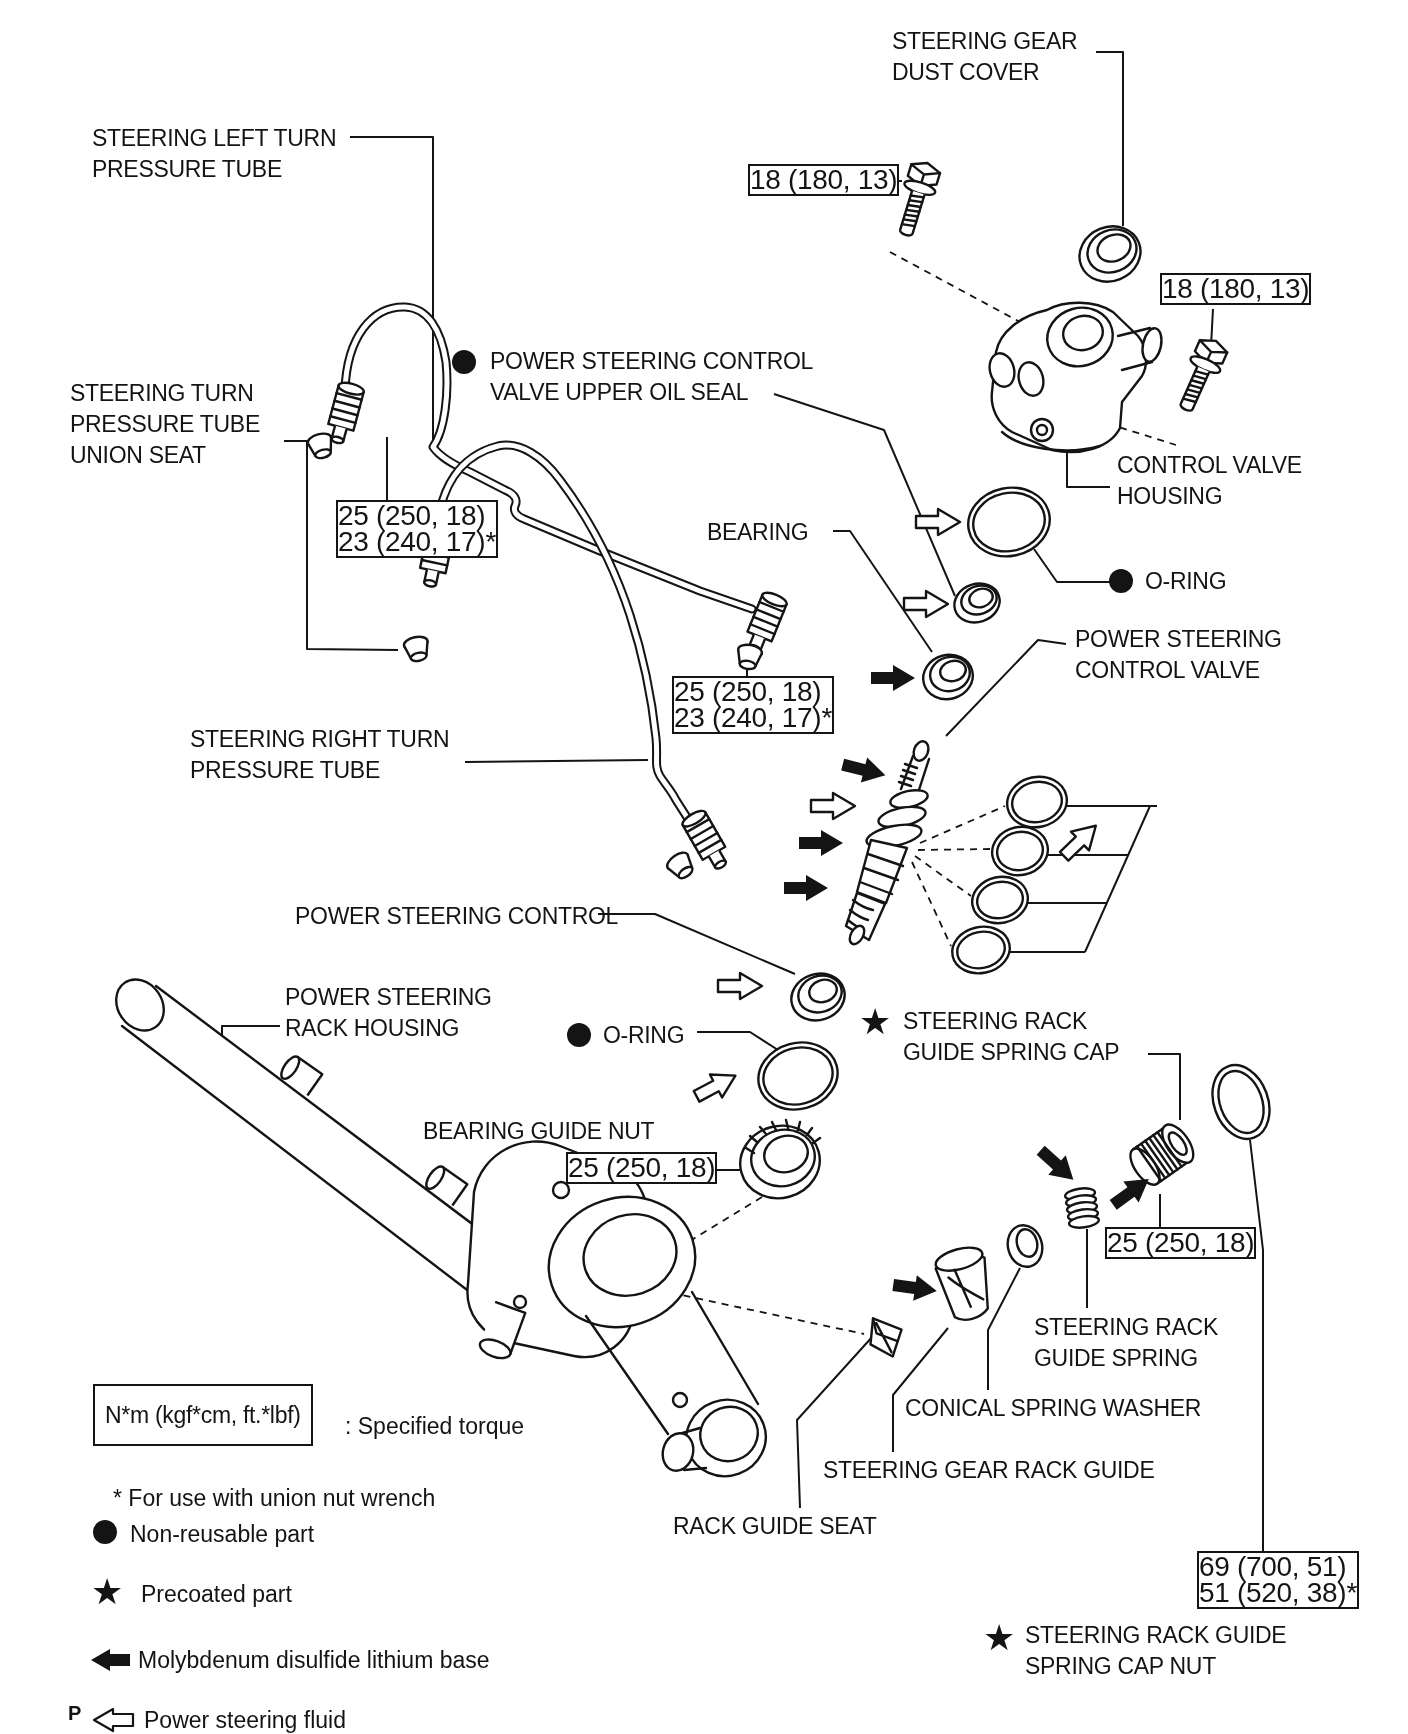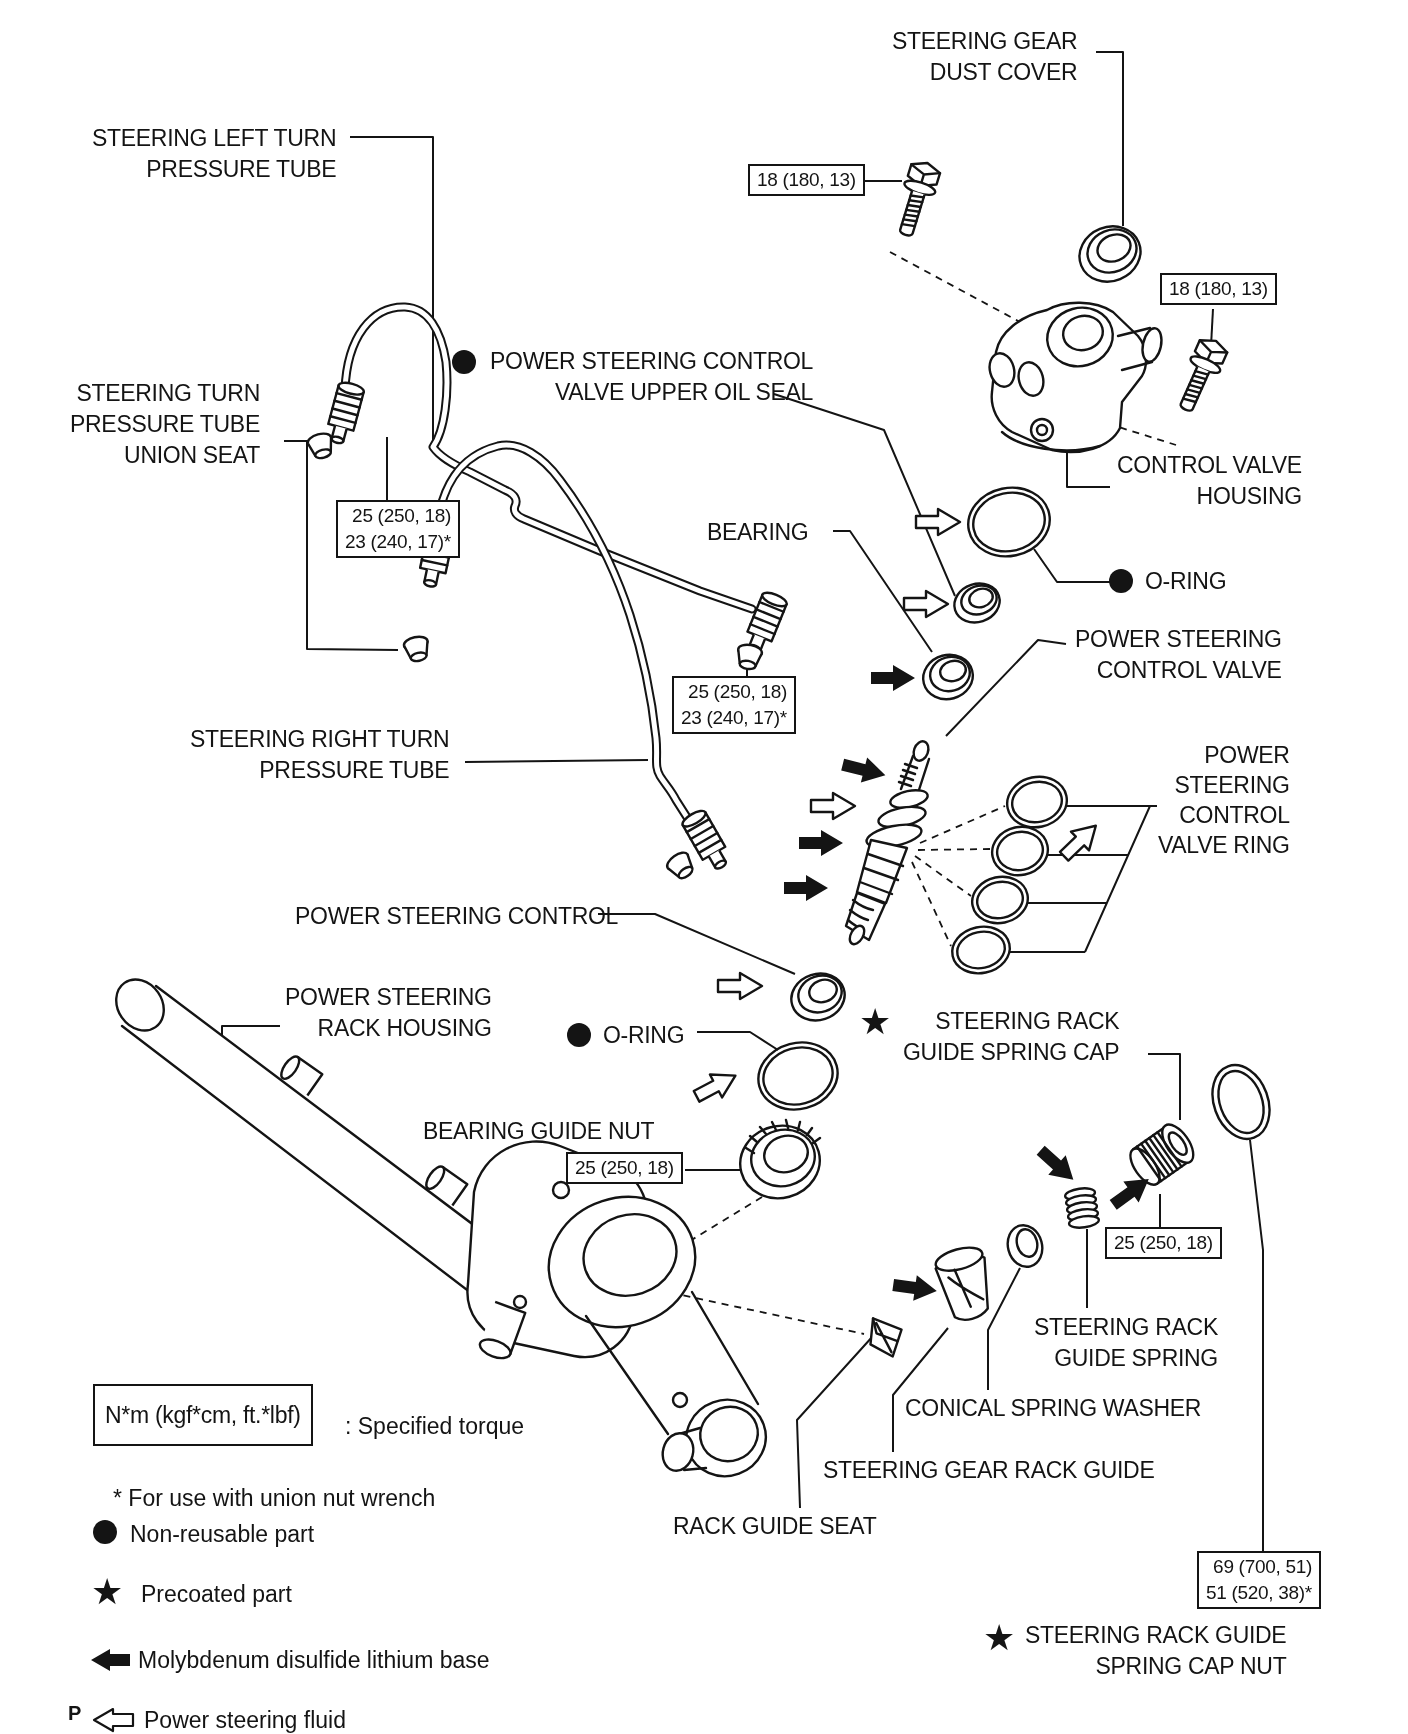--- a/index.html
+++ b/index.html
@@ -1,31 +1,31 @@
 <!DOCTYPE html>
 <html><head>
 <meta charset="utf-8">
 <style>
   html,body{margin:0;padding:0;background:#fff;}
   #page{position:relative;width:1408px;height:1734px;background:#fff;overflow:hidden;
-        font-family:"Liberation Sans",sans-serif;color:#141414;text-align:right;}
+        font-family:"Liberation Sans",sans-serif;color:#141414;}
   svg.art{position:absolute;left:0;top:0;}
   .pt{fill:none;stroke:#141414;stroke-width:2.4;stroke-linejoin:round;stroke-linecap:round;}
   .ptw{fill:#fff;stroke:#141414;stroke-width:2.4;stroke-linejoin:round;}
   .ld{fill:none;stroke:#141414;stroke-width:2;stroke-linejoin:round;}
   .dsh{fill:none;stroke:#141414;stroke-width:1.8;stroke-dasharray:7 6;}
   .tubeO{fill:none;stroke:#141414;stroke-width:9;stroke-linejoin:round;stroke-linecap:round;}
   .tubeI{fill:none;stroke:#fff;stroke-width:5;stroke-linejoin:round;stroke-linecap:round;}
   .fa{fill:#141414;stroke:none;}
   .oa{fill:#fff;stroke:#141414;stroke-width:2.4;stroke-linejoin:round;}
   .lbl{position:absolute;font-size:23px;line-height:31px;letter-spacing:-0.3px;white-space:nowrap;}
   .dot{position:absolute;width:24px;height:24px;background:#141414;border-radius:50%;}
   .star{position:absolute;font-size:36px;line-height:36px;color:#141414;}
-  .tbox{position:absolute;border:2.5px solid #141414;background:#fff;padding:1px 7px;
-        font-size:19px;line-height:26px;letter-spacing:-0.3px;white-space:nowrap;}
+  .tbox{position:absolute;border:2.5px solid #141414;background:#fff;padding:1px 0;
+        font-size:28px;line-height:26px;letter-spacing:-0.3px;white-space:nowrap;}
   .leg{position:absolute;font-size:23px;line-height:28px;white-space:nowrap;margin-top:20px;}
   .p-mark{position:absolute;font-weight:bold;font-size:20px;}
 </style>
 </head>
 <body>
 
 <div id="page">
 
 <svg class="art" width="1408" height="1734" viewBox="0 0 1408 1734">
   <defs>
@@ -309,26 +309,20 @@
 <div class="lbl" style="left:1075px;top:624px">
   <div>POWER STEERING</div>
       <div>CONTROL VALVE</div>
 </div>
 
 <div class="lbl" style="left:190px;top:724px">
   <div>STEERING RIGHT TURN</div>
       <div>PRESSURE TUBE</div>
 </div>
 
-<div class="lbl" style="left:1158px;top:740px;line-height:30px">
-  <div>POWER</div>
-      <div>STEERING</div>
-  <div>CONTROL</div>
-      <div>VALVE RING</div>
-</div>
 
 <div class="lbl" style="left:295px;top:901px">
   <div>POWER STEERING CONTROL</div>
 </div>
 
 <div class="lbl" style="left:285px;top:982px">
   <div>POWER STEERING</div>
       <div>RACK HOUSING</div>
 </div>
 

